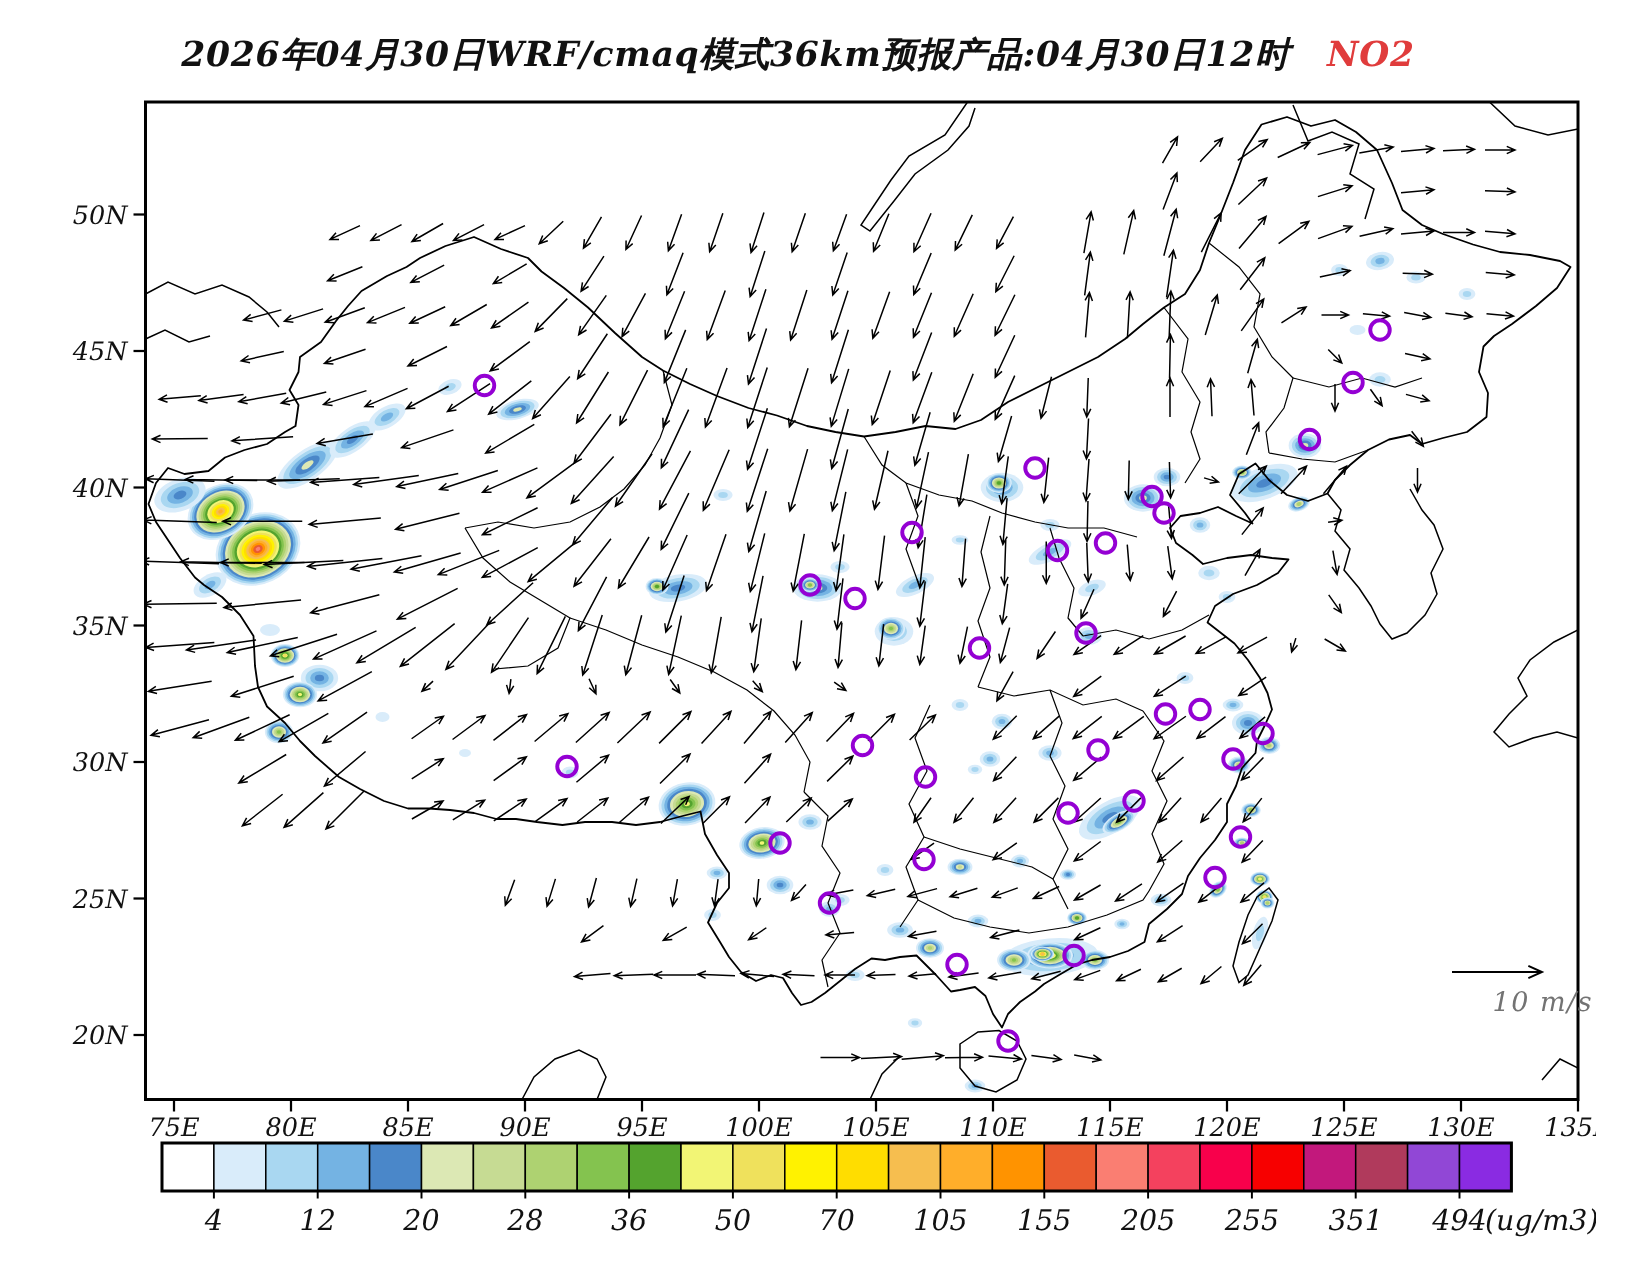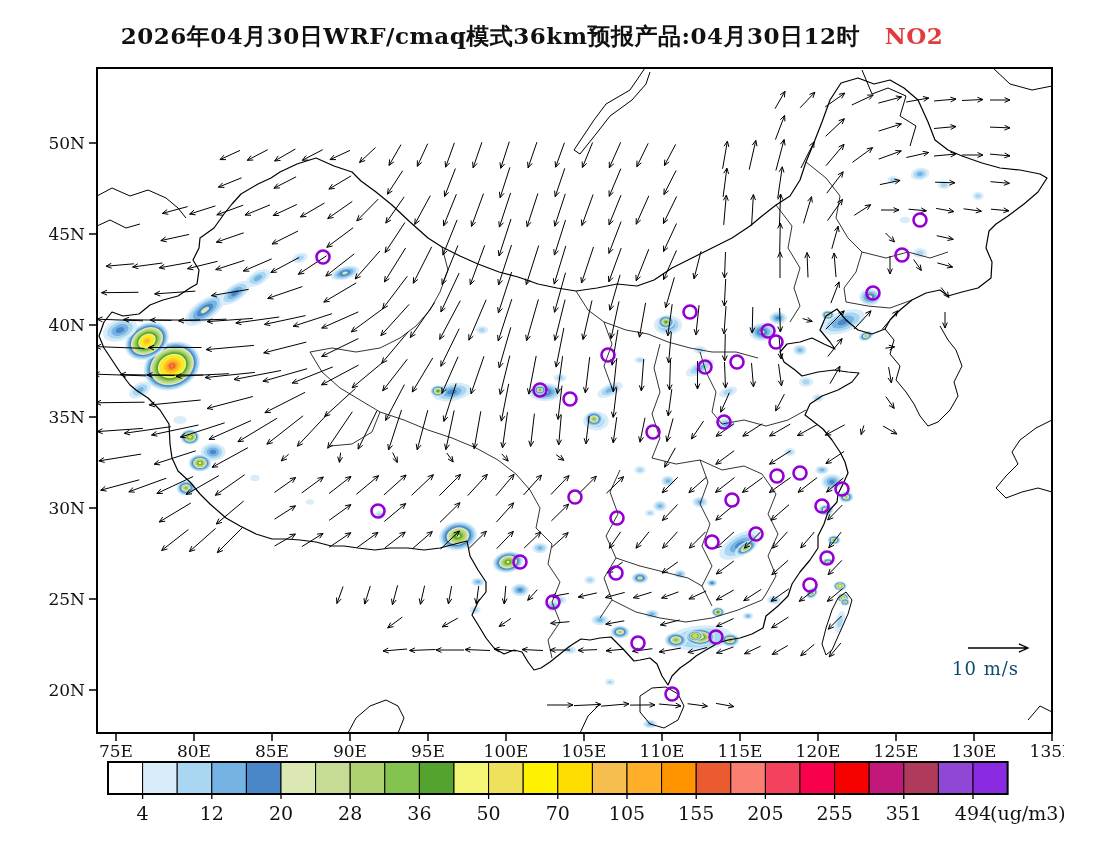--- a/index.html
+++ b/index.html
@@ -1,24 +1,24 @@
 <!DOCTYPE html>
 <html><head>
 <meta charset="utf-8">
 <style>
   html,body{margin:0;padding:0;background:#ffffff;}
   .stage{position:relative;width:1064px;height:850px;background:#ffffff;overflow:hidden;
-         font-family:"DejaVu Serif", serif;}
+         font-family:"DejaVu Serif", serif;font-style:italic;}
   .plot-title{position:absolute;top:21px;left:0;width:100%;text-align:center;
               font-size:23px;font-weight:600;letter-spacing:.5px;color:#111;white-space:nowrap;}
   .plot-title .species{margin-left:16px;font-weight:700;}
   .map-svg{position:absolute;top:0;left:0;}
   .copyright{position:absolute;left:160px;top:678px;font-size:17px;color:#111;letter-spacing:1px;}
-  .windref-label{position:absolute;left:952px;top:658px;width:110px;text-align:left;
-                 font-size:18px;color:#0c4a6e;letter-spacing:1px;}
+  .windref-label{position:absolute;left:952px;top:658px;width:110px;text-align:right;
+                 font-size:18px;color:#737373;letter-spacing:1px;}
 </style>
 </head>
 <body>
 
 <div class="stage">
   <div class="plot-title">
     <span>2026年04月30日WRF/cmaq模式36km预报产品:04月30日12时</span>
     <span class="species" style="color: rgb(224, 60, 60);">NO2</span>
   </div>
 

